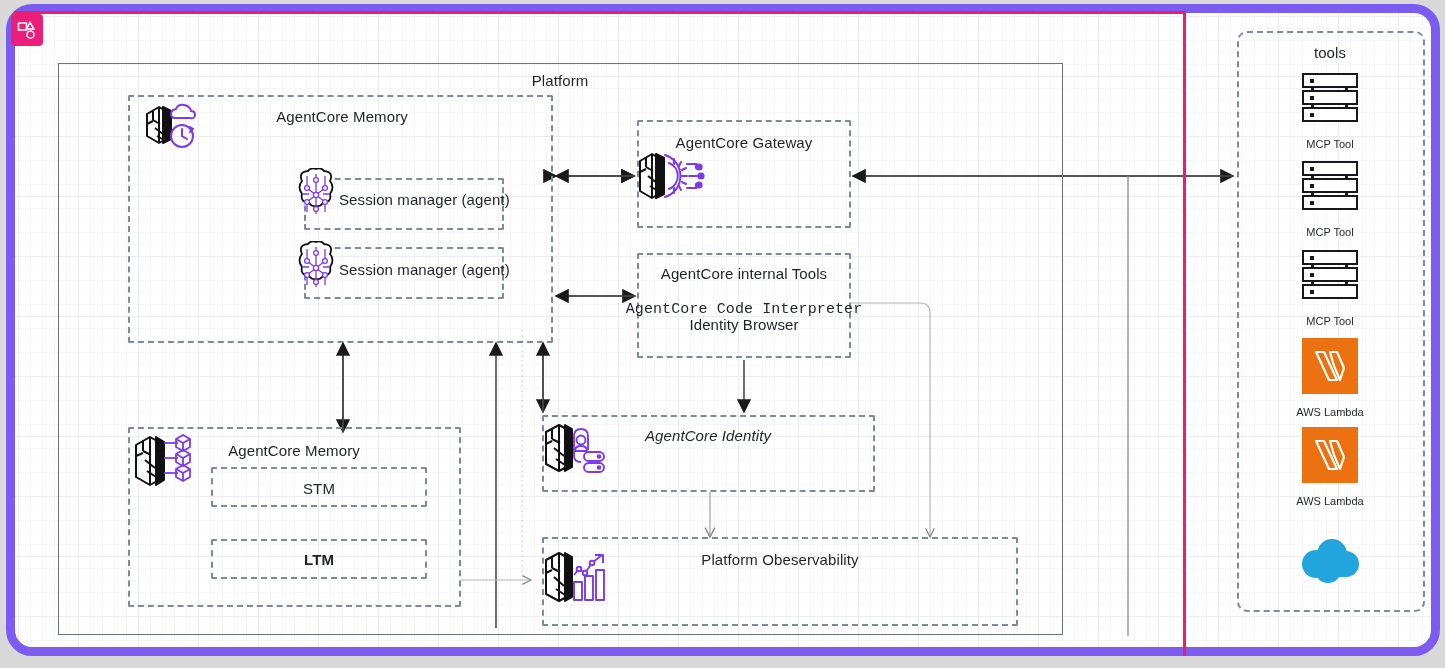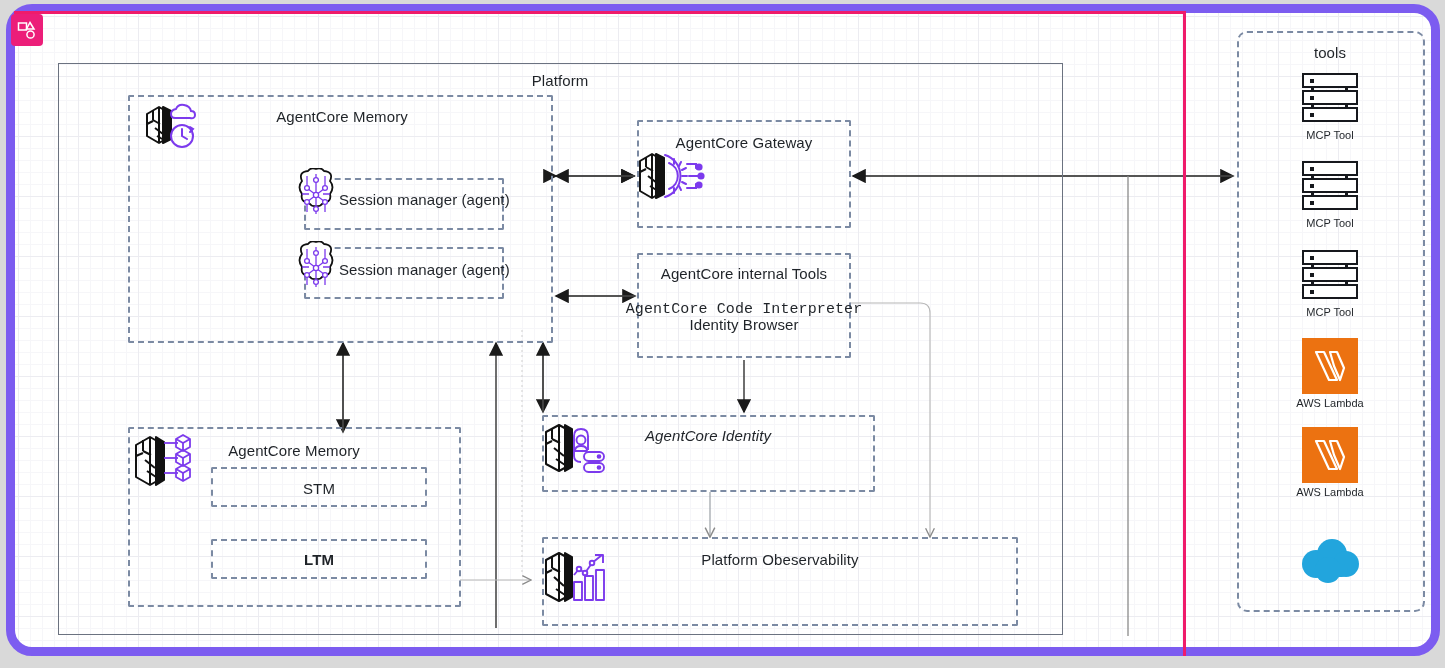--- a/index.html
+++ b/index.html
@@ -77,21 +77,21 @@
     white-space: nowrap;
     letter-spacing: 0.1px;
   }
   .lbl.center { transform: translateX(-50%); }
 
   .icon { position:absolute; }
   .icon svg { display:block; }
 
   .tool-item { position:absolute; text-align:center; }
   .tool-label {
-    font-size: 11px; color: #1f2328; margin-top: 3px;
+    font-size: 11px; color: #1f2328; margin-top: 12px;
     white-space:nowrap; text-align:center;
   }
   .lambda-sq {
     width: 56px; height: 56px; background:#ec7211;
     display:flex; align-items:center; justify-content:center;
     margin: 0 auto;
   }
   .conn { position:absolute; }
 </style>
 </head>

